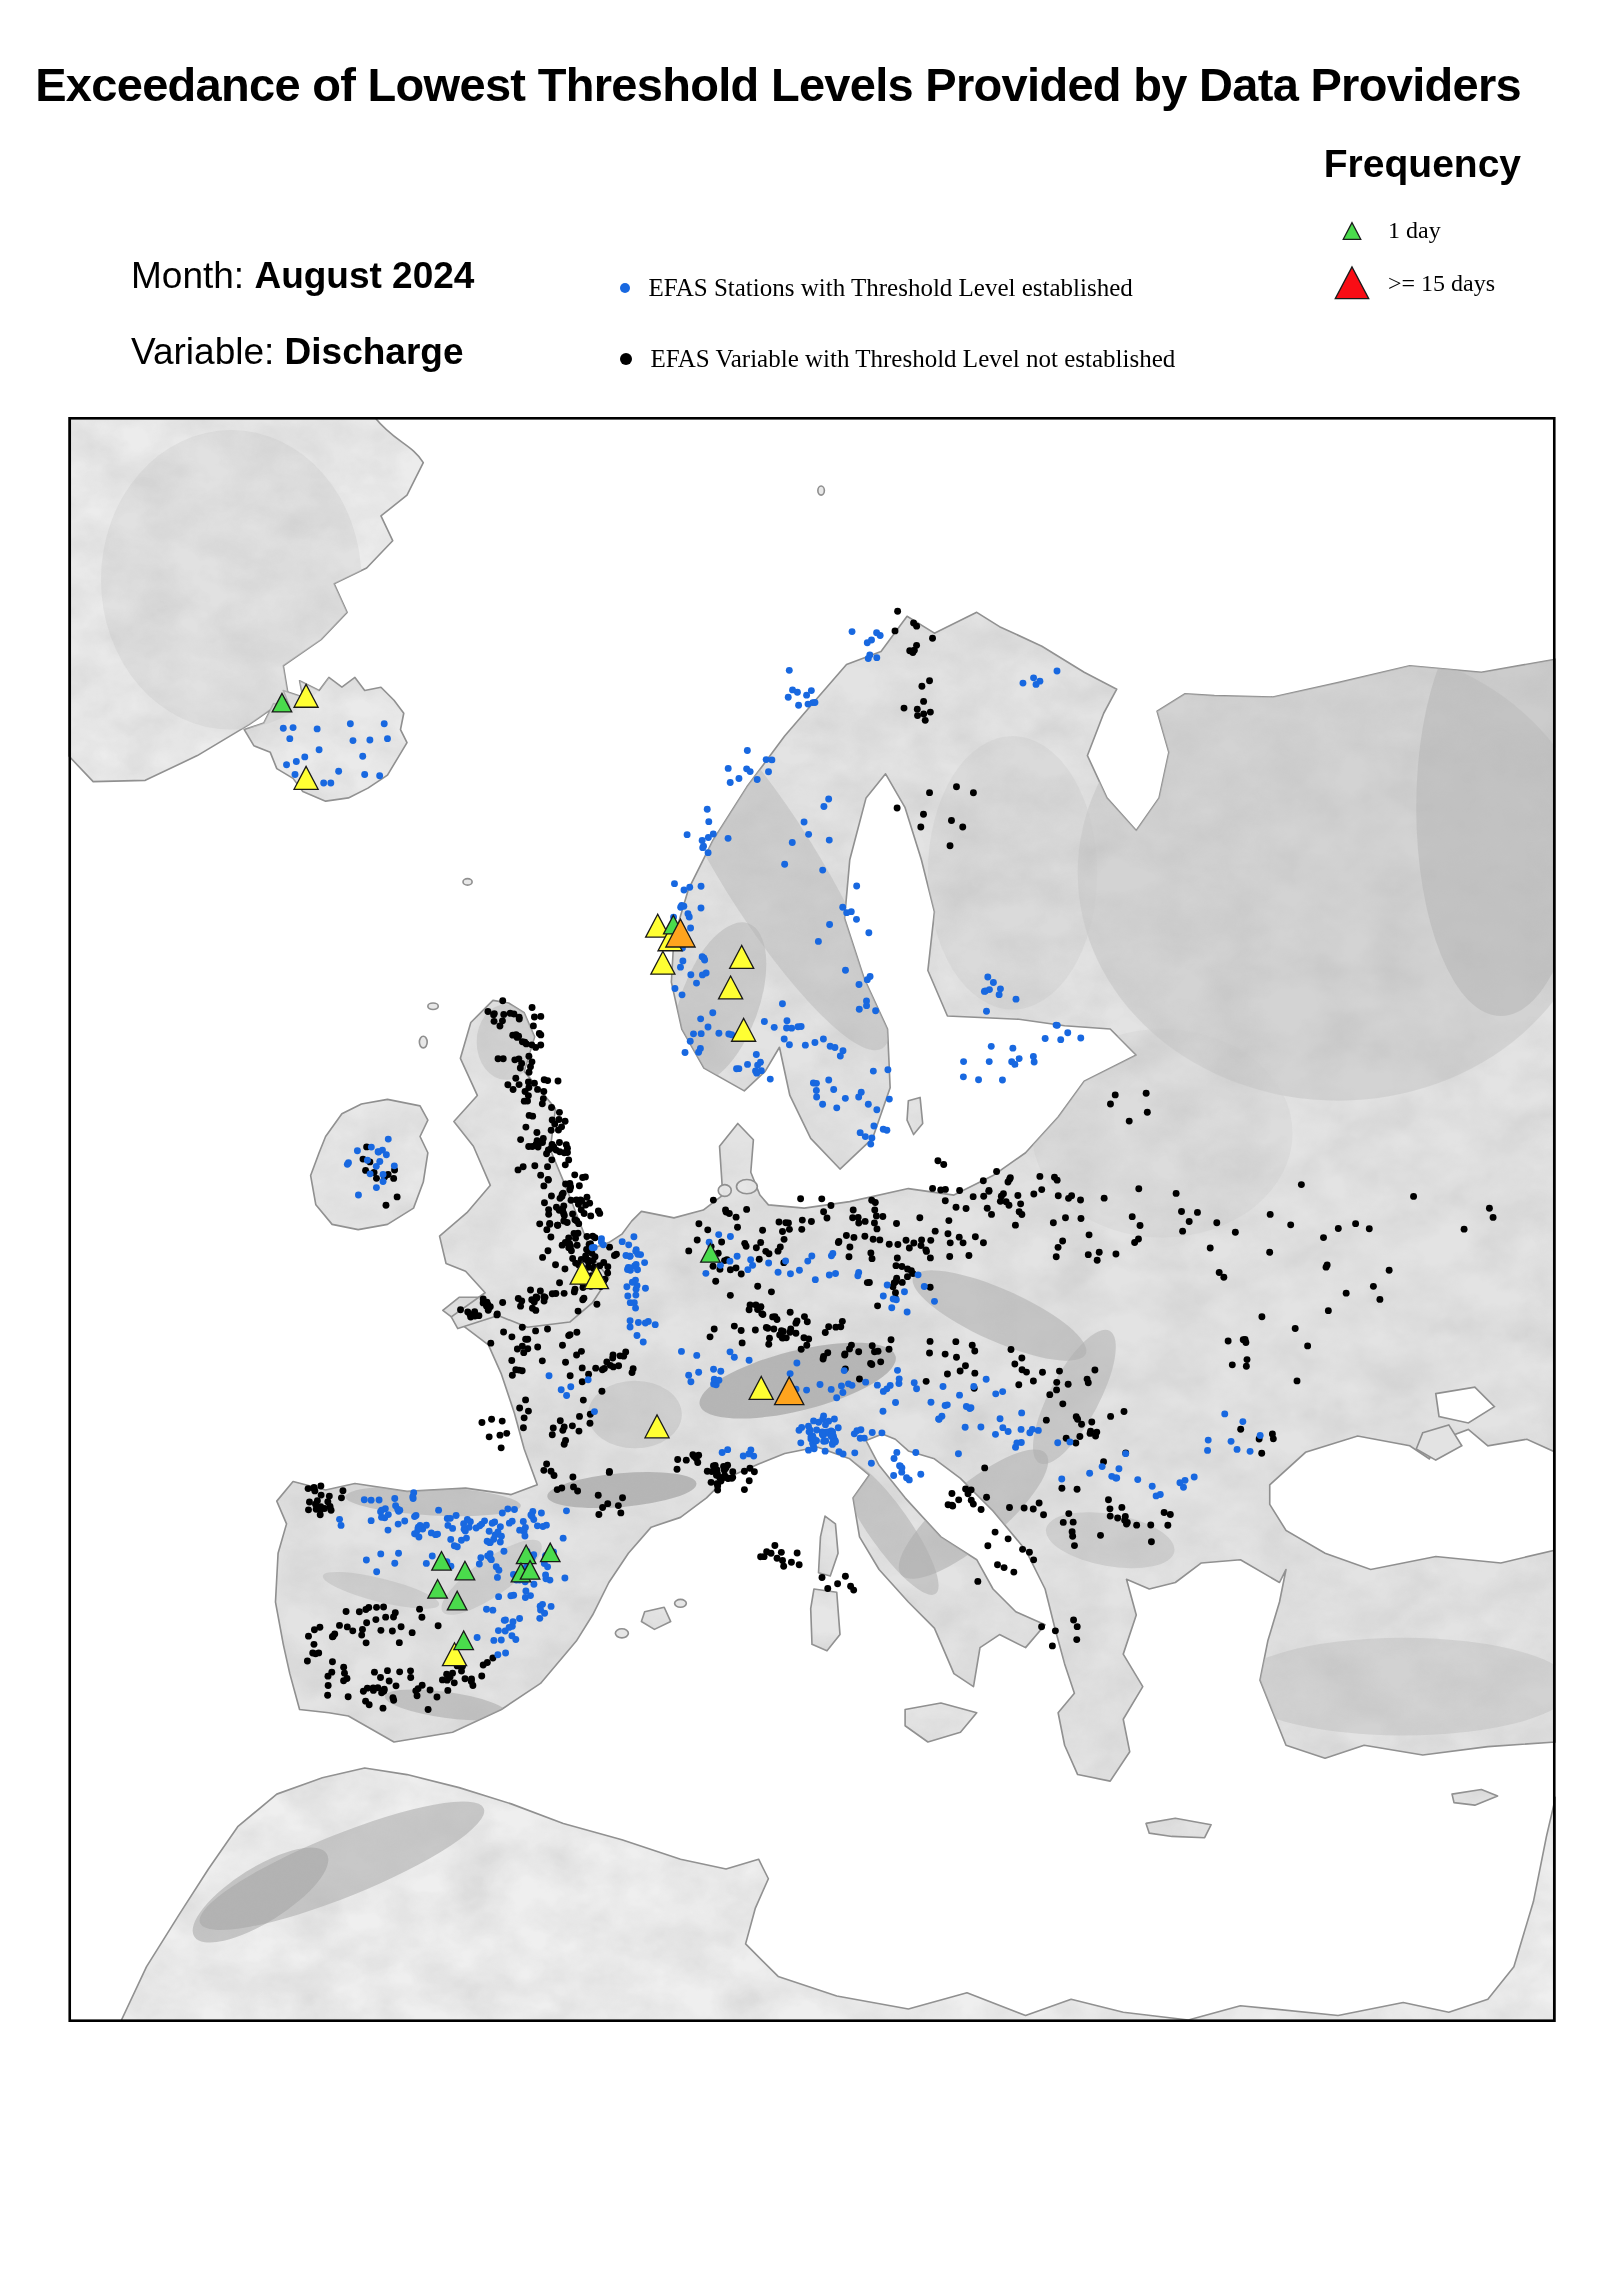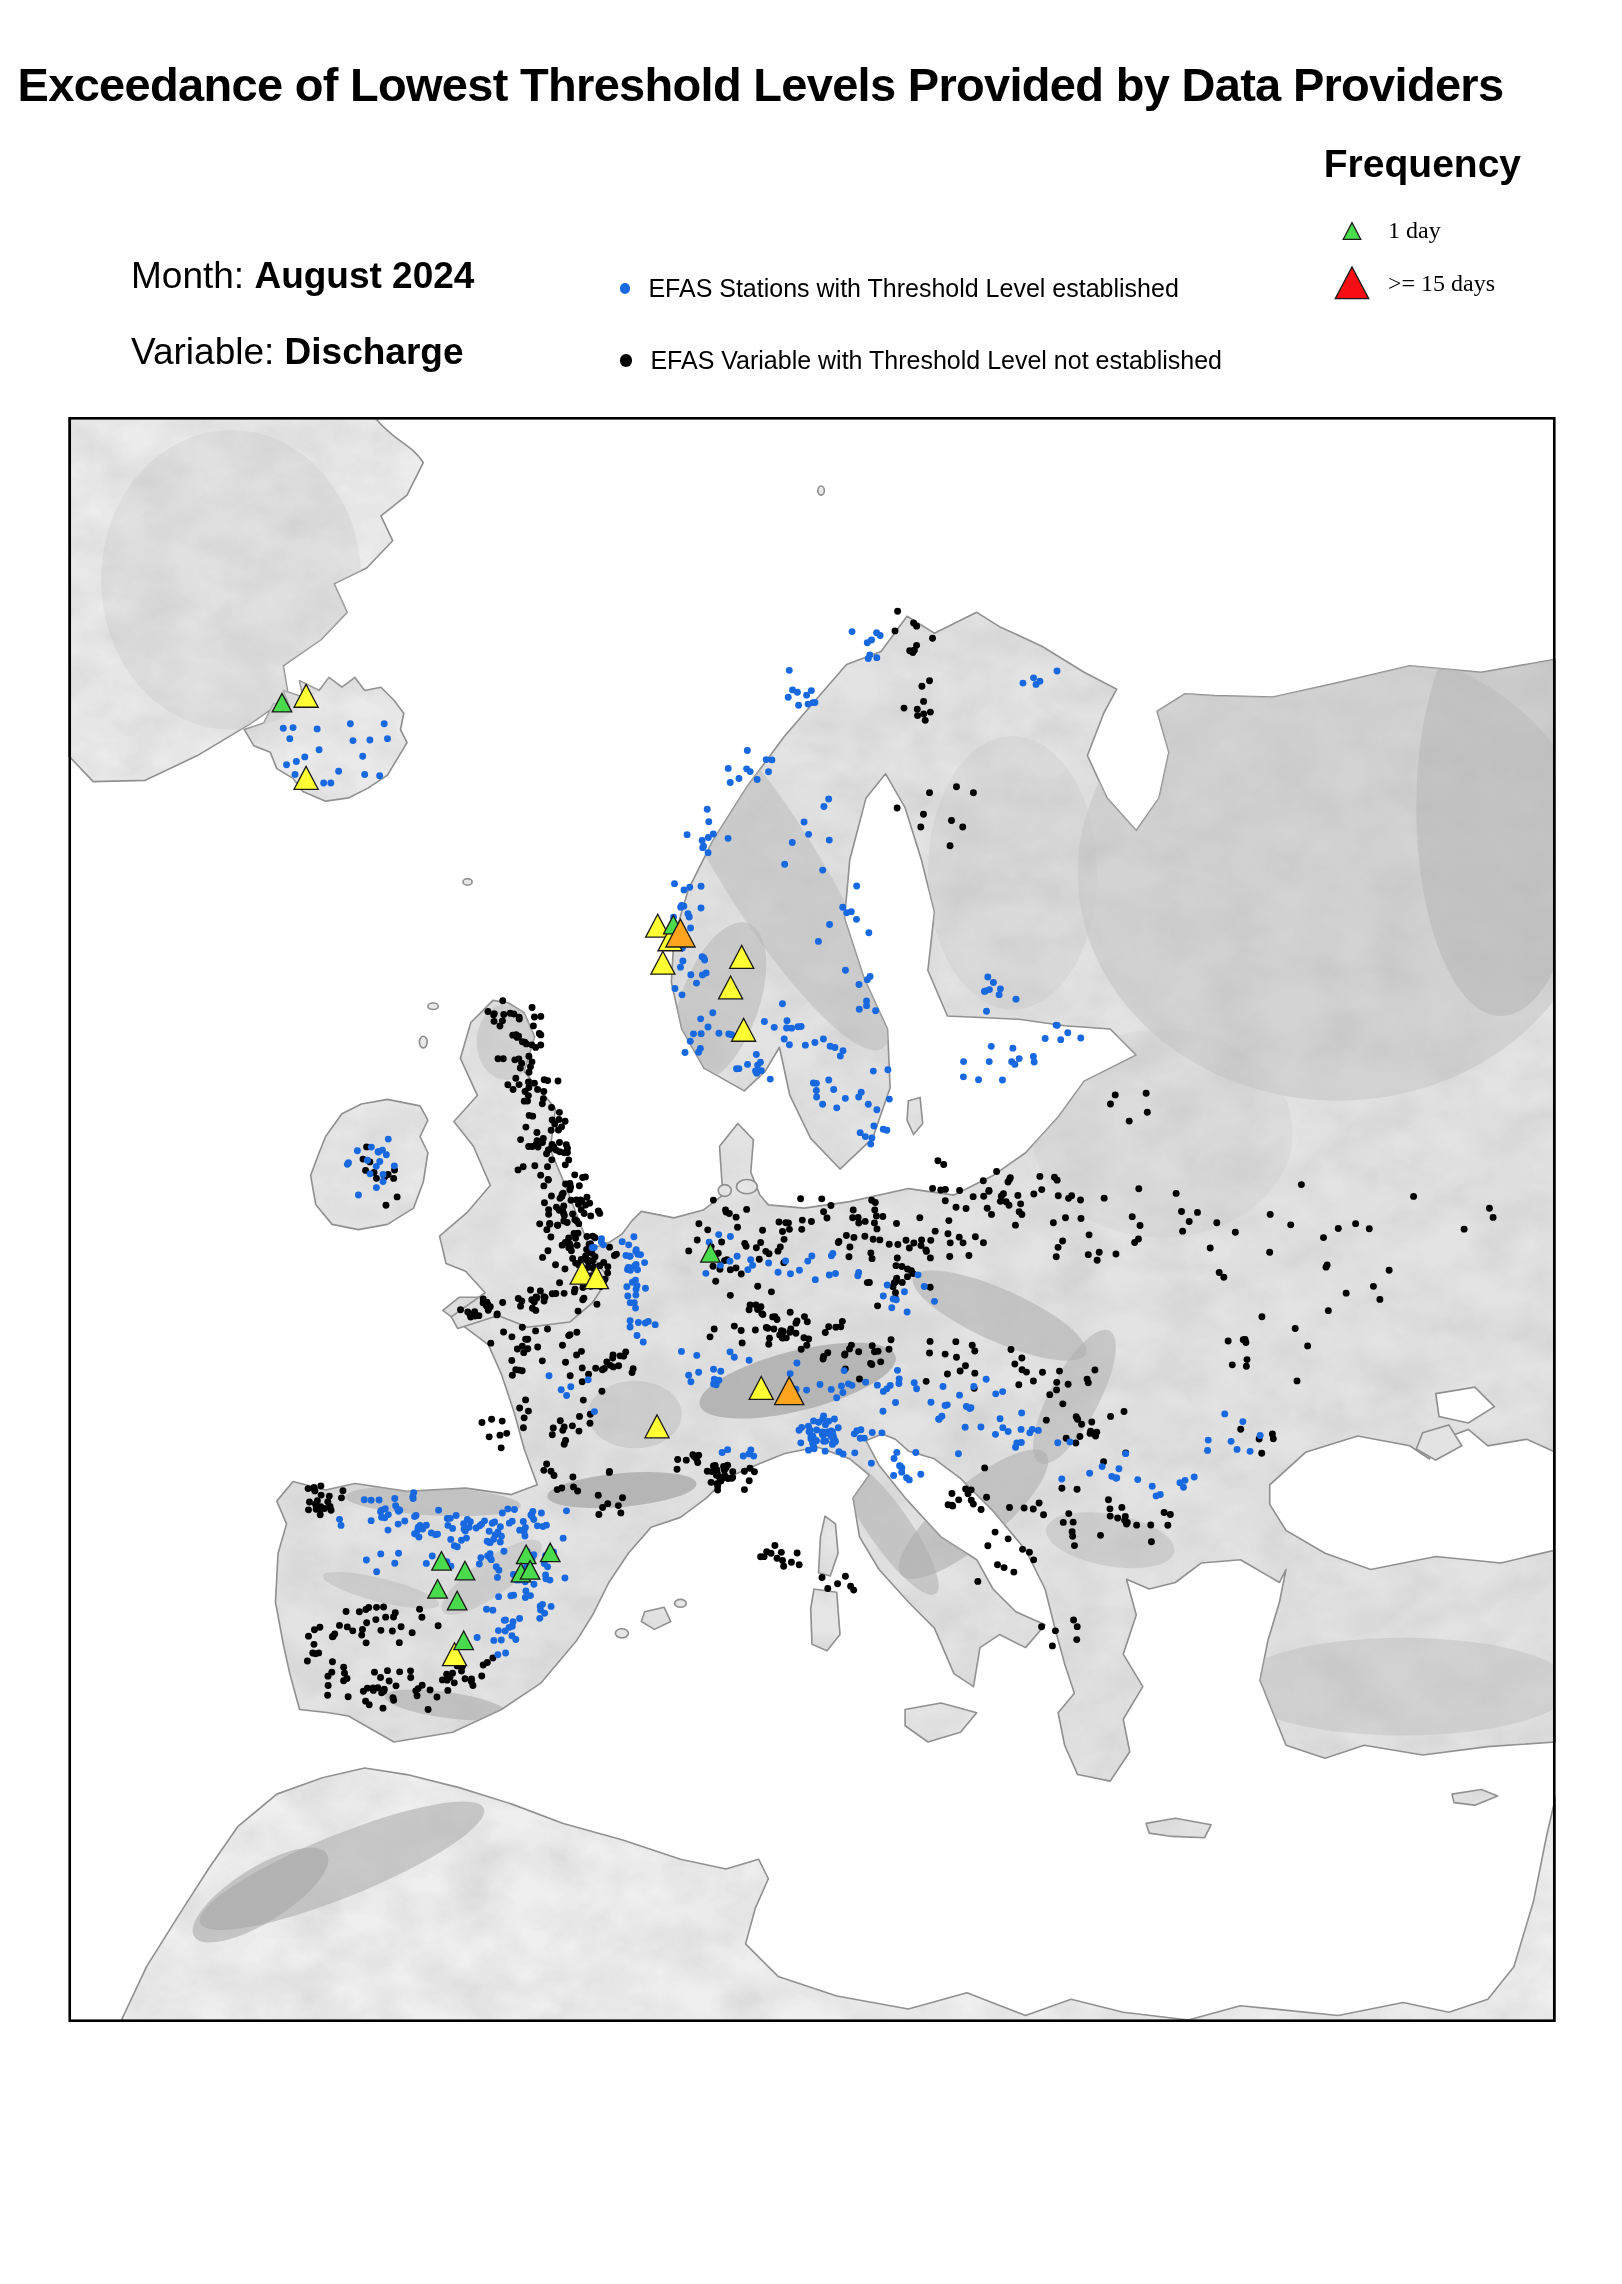--- a/index.html
+++ b/index.html
@@ -1,33 +1,33 @@
 <!DOCTYPE html>
 <html style="font-size:10.4px"><head>
 <meta charset="utf-8">
 <style>
   html,body{margin:0;padding:0;background:#ffffff;}
   body{width:1623px;height:2284px;position:relative;font-family:"Liberation Sans",sans-serif;color:#000;overflow:hidden;}
   .abs{position:absolute;}
-  #title{top:57px;left:0;width:1521px;text-align:center;font-size:47px;font-weight:bold;letter-spacing:-0.7px;white-space:nowrap;}
+  #title{top:57px;left:0;width:1521px;text-align:right;font-size:47px;font-weight:bold;letter-spacing:-0.7px;white-space:nowrap;}
   
   #freq{top:142px;left:1316px;width:287px;}
   #freq-title{font-size:39px;font-weight:bold;margin:0 0 18px 7.8px;}
   .freq-row{display:flex;align-items:center;height:53px;font-family:Liberation Serif, serif;}
   .freq-sym{width:72px;display:flex;justify-content:center;align-items:center;}
   .freq-label{font-size:24px;}
   
   #meta{top:255px;left:92px;margin-left:39px;}
   .meta-row{font-size:37px;margin-bottom:34px;white-space:nowrap;}
   .meta-val{font-weight:bold;}
   
   #stations{top:274px;left:620px;width:684px;}
   .st-row{display:flex;align-items:center;margin-bottom:43px;}
   .st-dot{border-radius:50%;margin-right:18px;flex:0 0 auto;}
-  .st-label{font-size:25px;white-space:nowrap;}
+  .st-label{font-size:25px;white-space:nowrap;font-family:Liberation Serif, serif;}
   
   #map-wrap{top:417px;left:68px;width:1488px;height:1605px;}
   svg{display:block;}
 </style>
 </head>
 <body>
 
 <div id="title" class="abs">Exceedance of Lowest Threshold Levels Provided by Data Providers</div>
 
 <div id="meta" class="abs">

